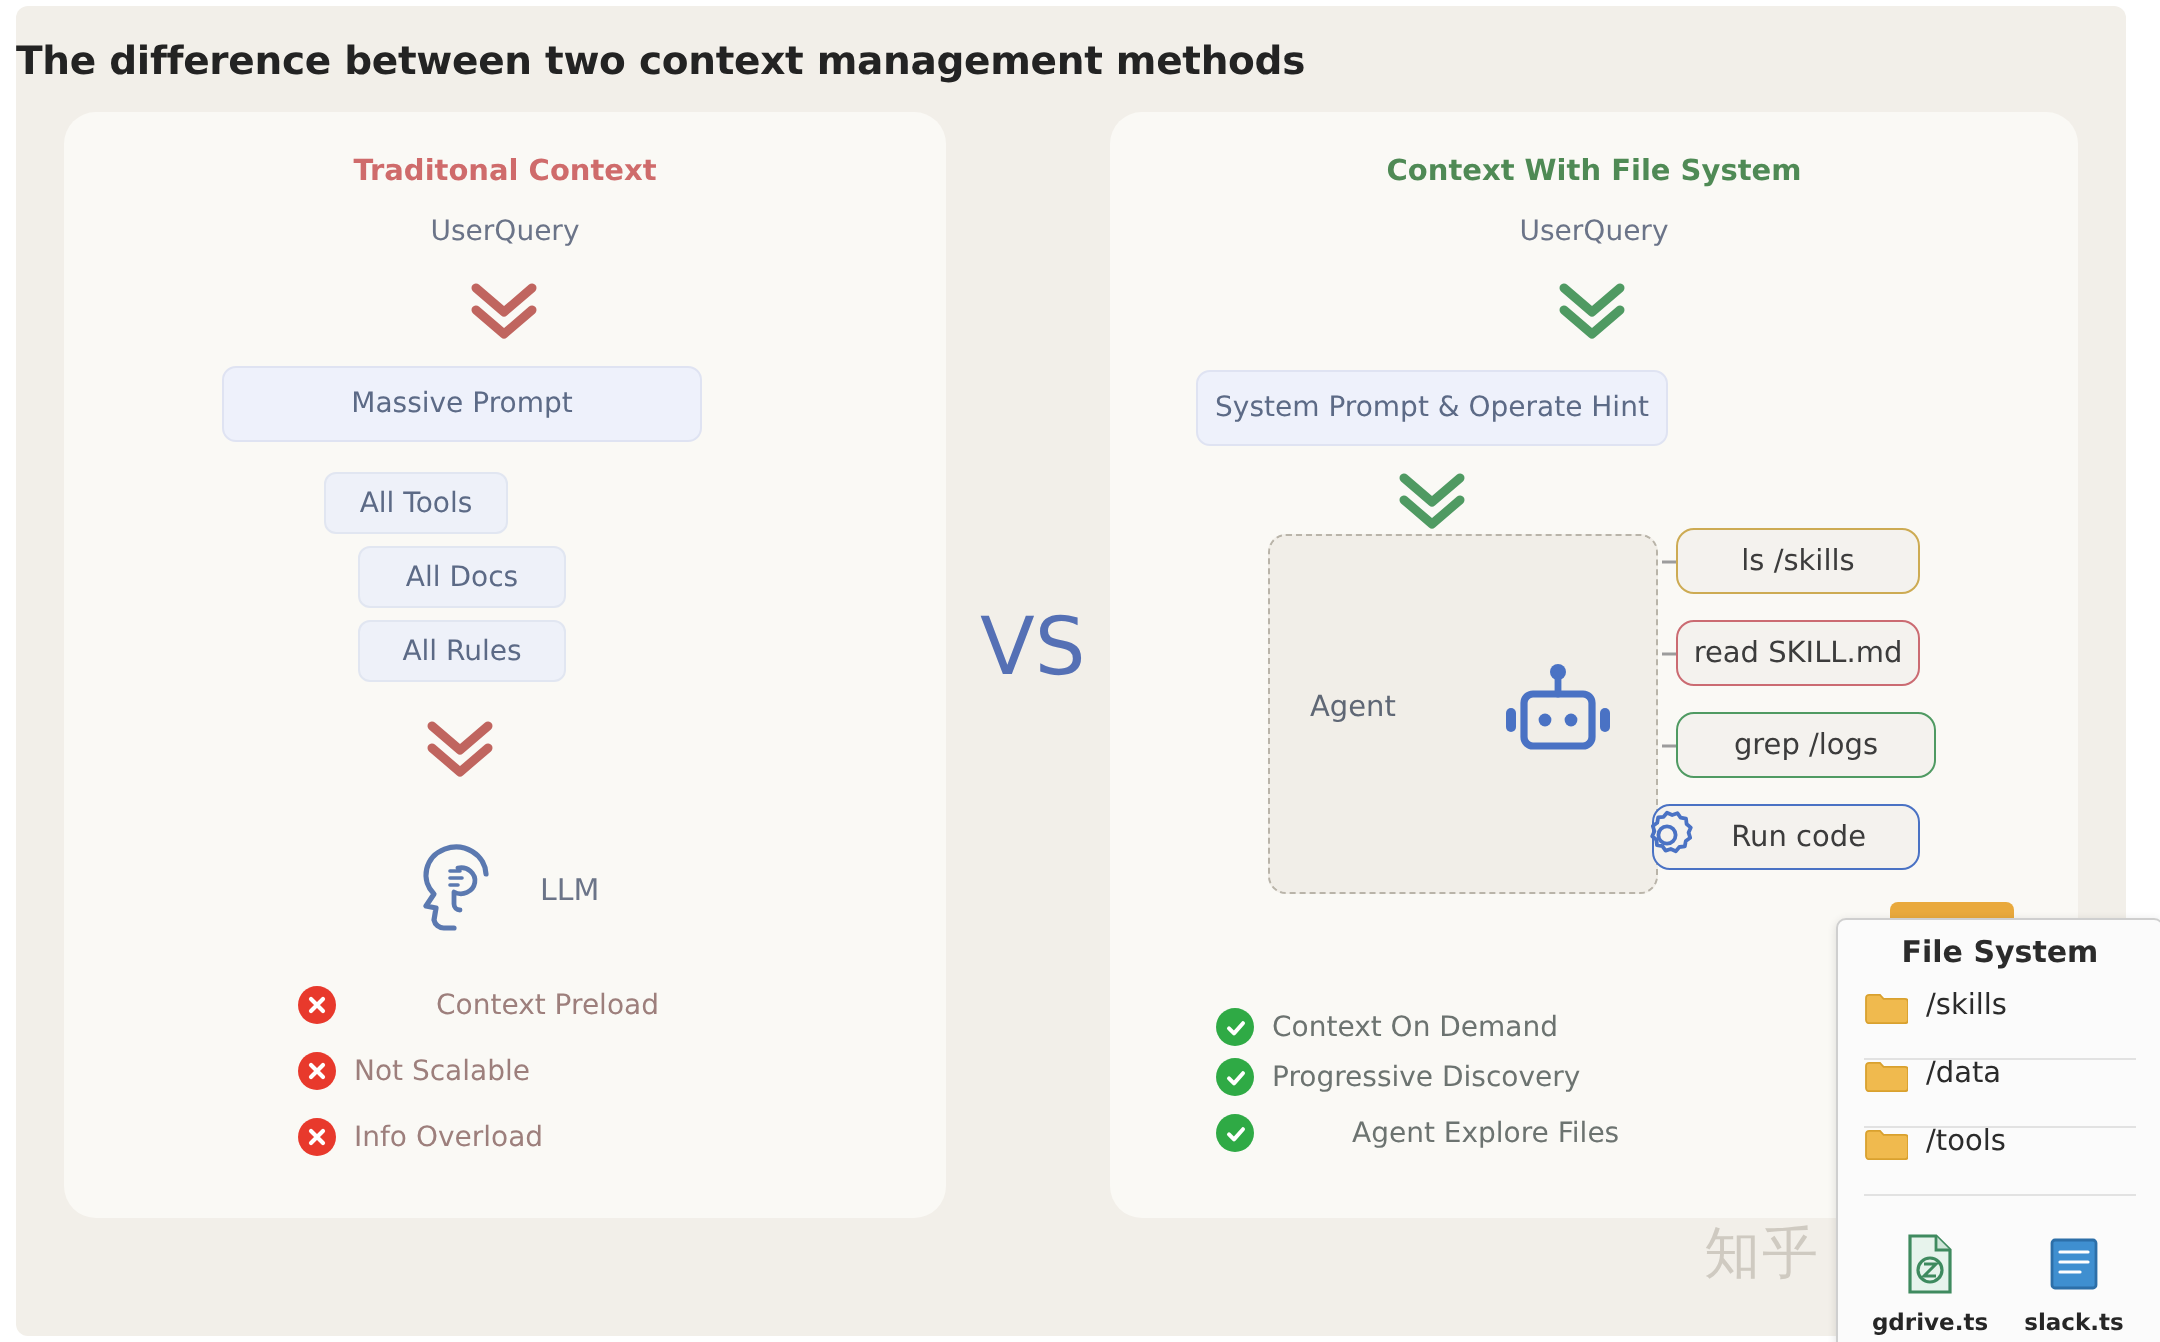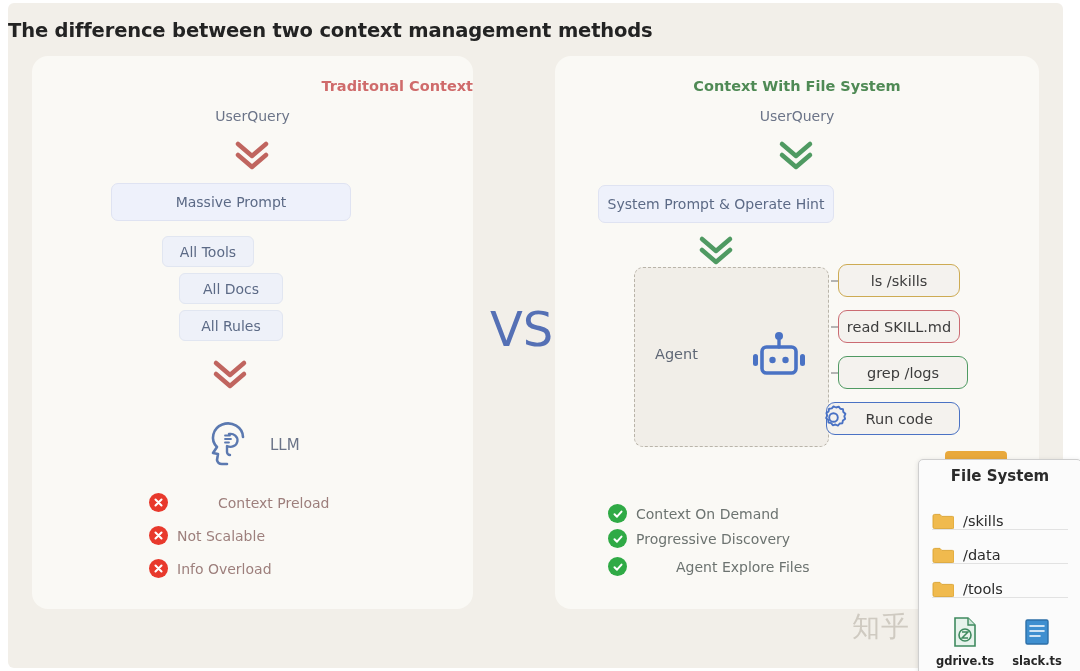--- a/index.html
+++ b/index.html
@@ -48,21 +48,21 @@
   #panel-right { left: 547px; width: 484px; }
 
   .panel-heading {
     position: absolute;
     top: 22px;
     width: 100%;
     text-align: center;
     font-size: 14.5px;
     font-weight: bold;
   }
-  #heading-left  { color: #cf6b6b; text-align: right; }
+  #heading-left  { color: #cf6b6b; }
   #heading-right { color: #4f8a55; }
 
   .userquery {
     position: absolute;
     width: 100%;
     text-align: center;
     font-size: 14px;
     color: #6b7488;
   }
 
@@ -139,21 +139,21 @@
     flex: 0 0 auto;
   }
   .bullet-bad .bicon { background: #e8392c; }
   .bullet-bad { color: #9d7f7c; }
   .bullet-good .bicon { background: #2faa45; }
   .bullet-good { color: #6c7370; }
   .bicon svg { display:block; }
 
   #vs {
     position: absolute;
-    font-size: 48px;
+    font-size: 40px;
     color: #5570b5;
     font-family: "DejaVu Sans", "Liberation Sans", sans-serif;
   }
 
   #llm-label {
     position: absolute;
     font-size: 15px;
     color: #6b7488;
   }
 
@@ -181,21 +181,21 @@
     text-align: center;
     font-size: 15px; font-weight: bold;
     color: #2b2b2b;
   }
   .fs-row {
     position: absolute;
     left: 13px;
     width: 136px;
     height: 34px;
     display: flex;
-    align-items: flex-end;
+    align-items: flex-start;
     border-bottom: 1px solid #e2e2e2;
   }
   .fs-row .fname {
     font-size: 14.5px;
     color: #2b2b2b;
     margin-left: 9px;
   }
   .folder-ico { width: 22px; height: 17px; flex: 0 0 auto; }
   .fs-files {
     position: absolute;

